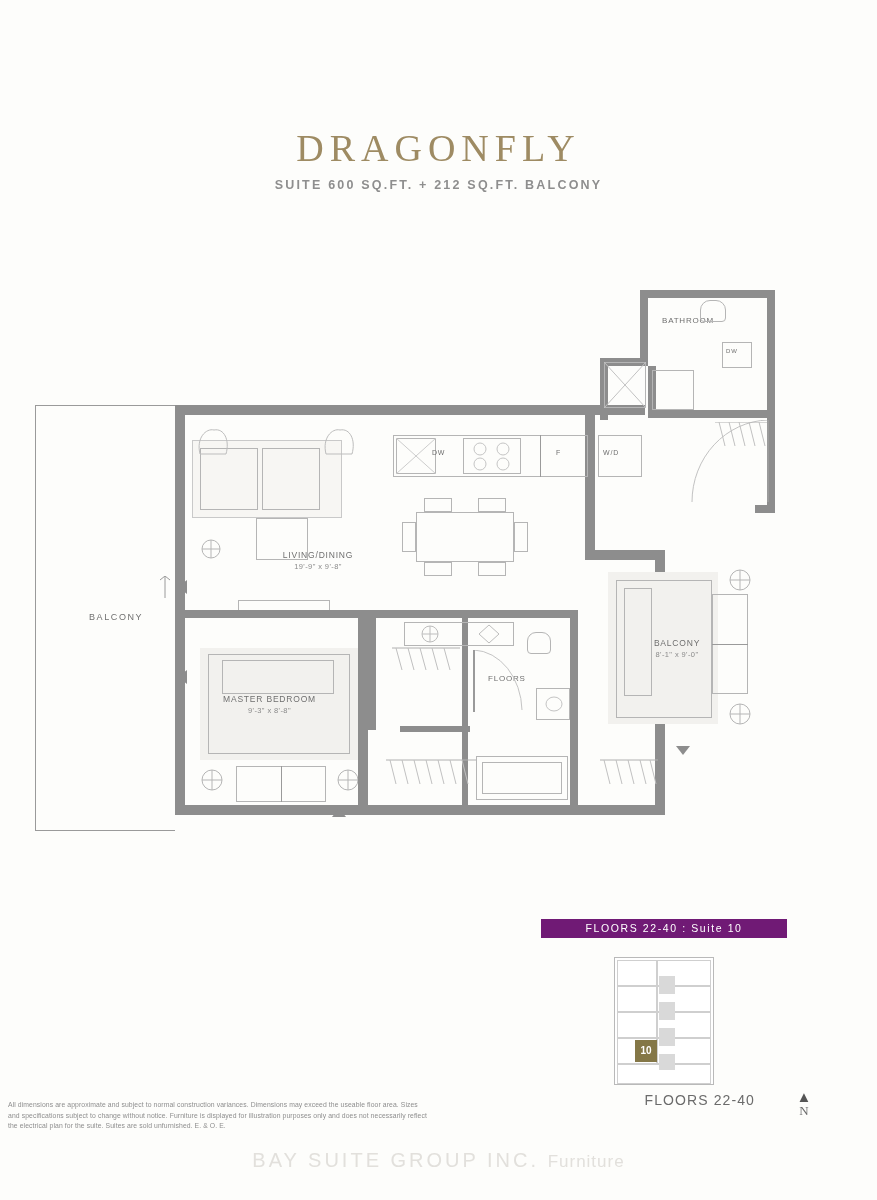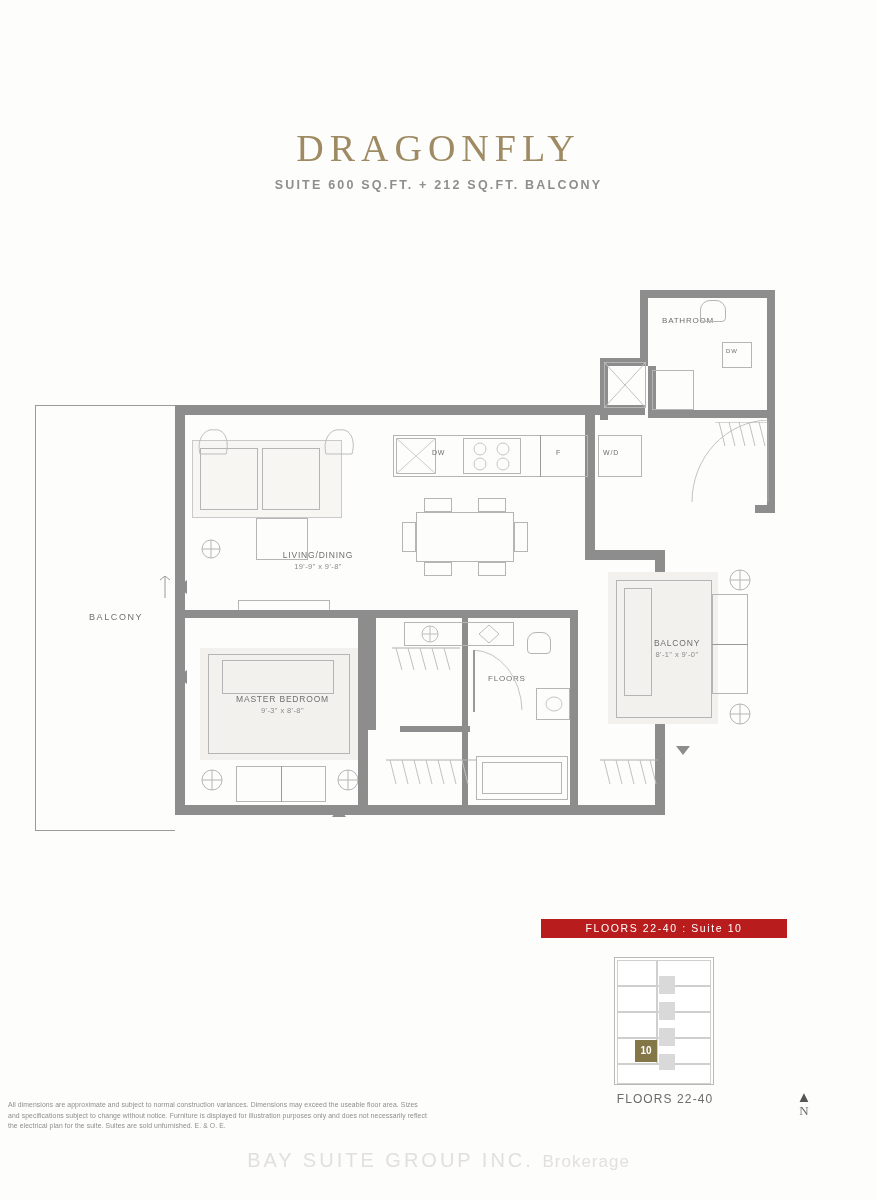--- a/index.html
+++ b/index.html
@@ -160,21 +160,21 @@
     color: #707070;
   }
 
   
   .floors-banner {
     position: absolute;
     left: 541px;
     top: 919px;
     width: 246px;
     height: 19px;
-    background: #b91c1c;
+    background: #701a75;
     color: #ffffff;
     font-size: 10.5px;
     letter-spacing: 1.6px;
     text-align: center;
     line-height: 19px;
   }
   .keyplan {
     position: absolute;
     left: 614px;
     top: 957px;
@@ -204,22 +204,22 @@
     font-size: 10px;
     font-weight: bold;
     line-height: 22px;
     text-align: center;
   }
   .keyplan-caption {
     position: absolute;
     left: 575px;
     top: 1092px;
     width: 180px;
-    text-align: center;
-    font-size: 12px;
+    text-align: right;
+    font-size: 14px;
     letter-spacing: 1.1px;
     color: #6b6b6b;
   }
   .north {
     position: absolute;
     left: 790px;
     top: 1090px;
     width: 28px;
     text-align: center;
     color: #6b6b6b;
@@ -384,21 +384,21 @@
 
     <svg style="position:absolute; left:200px; top:288px;" width="22" height="22">
       <circle cx="11" cy="11" r="9" fill="none" stroke="#b5b5b5" stroke-width="1"></circle>
       <line x1="2" y1="11" x2="20" y2="11" stroke="#b5b5b5" stroke-width="1"></line>
       <line x1="11" y1="2" x2="11" y2="20" stroke="#b5b5b5" stroke-width="1"></line>
     </svg>
 
     <div class="room-fill" style="left:200px; top:398px; width:158px; height:112px;"></div>
     <div class="furn" style="left:208px; top:404px; width:142px; height:100px;"></div>
     <div class="furn" style="left:222px; top:410px; width:112px; height:34px;"></div>
-    <div class="label" style="left:215px; top:444px; width:135px;">
+    <div class="label" style="left:202px; top:444px; width:135px;">
       <span>MASTER BEDROOM</span>
       <span class="dim">9'-3" x 8'-8"</span>
     </div>
 
     <svg style="position:absolute; left:200px; top:518px;" width="24" height="24">
       <circle cx="12" cy="12" r="10" fill="none" stroke="#b5b5b5" stroke-width="1"></circle>
       <line x1="2" y1="12" x2="22" y2="12" stroke="#b5b5b5" stroke-width="1"></line>
       <line x1="12" y1="2" x2="12" y2="22" stroke="#b5b5b5" stroke-width="1"></line>
     </svg>
     <svg style="position:absolute; left:336px; top:518px;" width="24" height="24">
@@ -533,16 +533,16 @@
 
   <div class="north">
     <span class="arrow">▲</span>
     <span class="n">N</span>
   </div>
 
   <div class="disclaimer">All dimensions are approximate and subject to normal construction variances. Dimensions may exceed the useable floor area. Sizes and specifications subject to change without notice. Furniture is displayed for illustration purposes only and does not necessarily reflect the electrical plan for the suite. Suites are sold unfurnished. E. &amp; O. E.</div>
 
   <div class="watermark">
     <span>BAY SUITE GROUP INC.</span>
-    <span class="brk">Brokerage</span>
+    <span class="brk">Furniture</span>
   </div>
 
 </div>
 
 </body></html>

